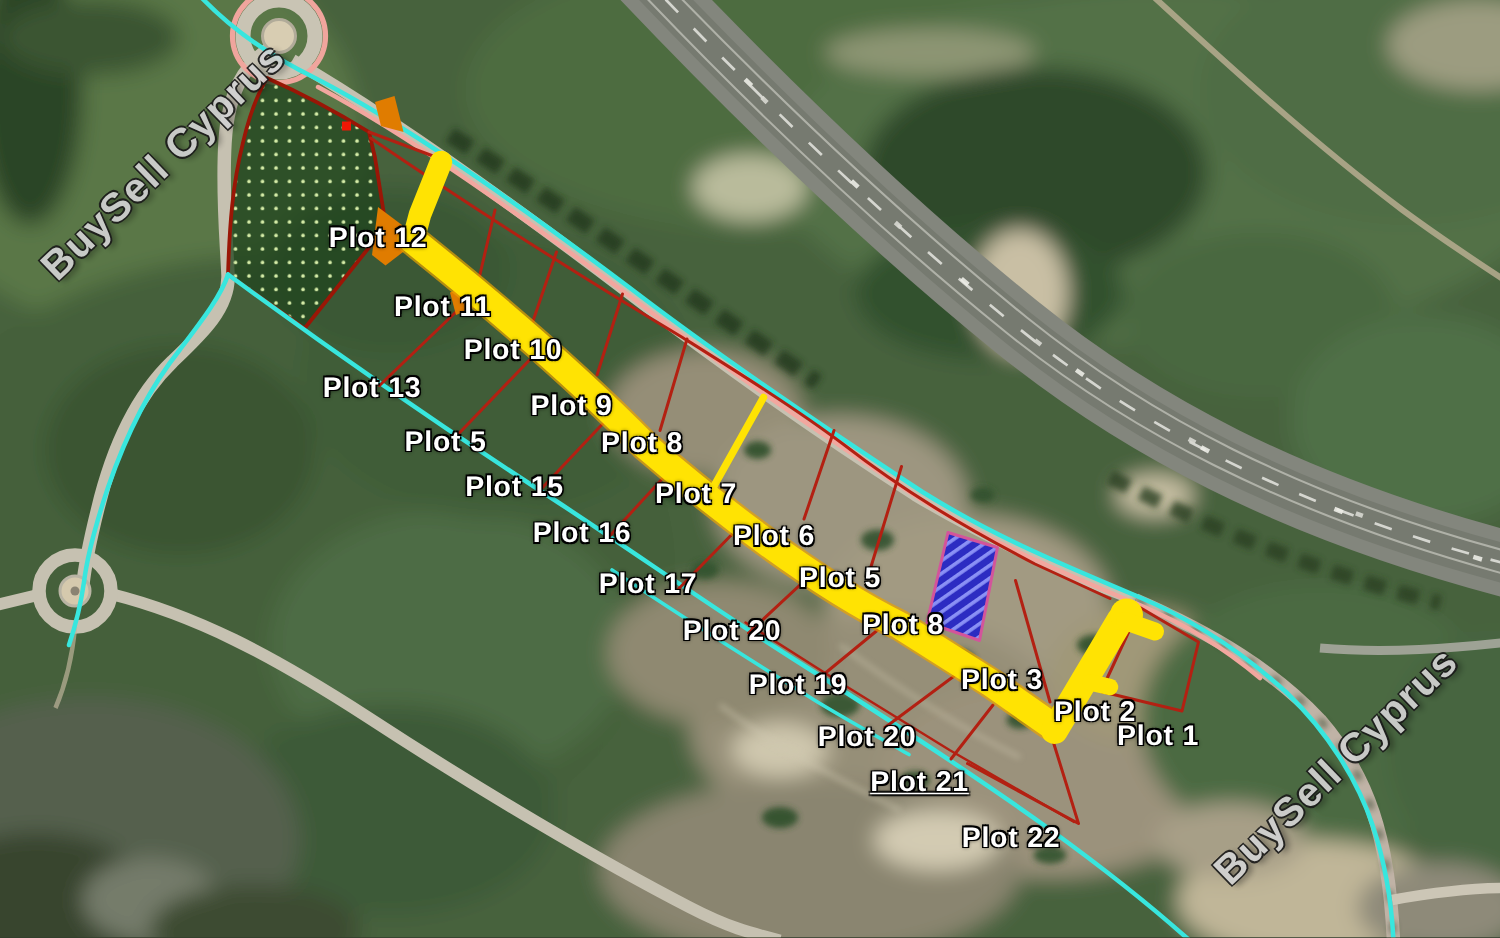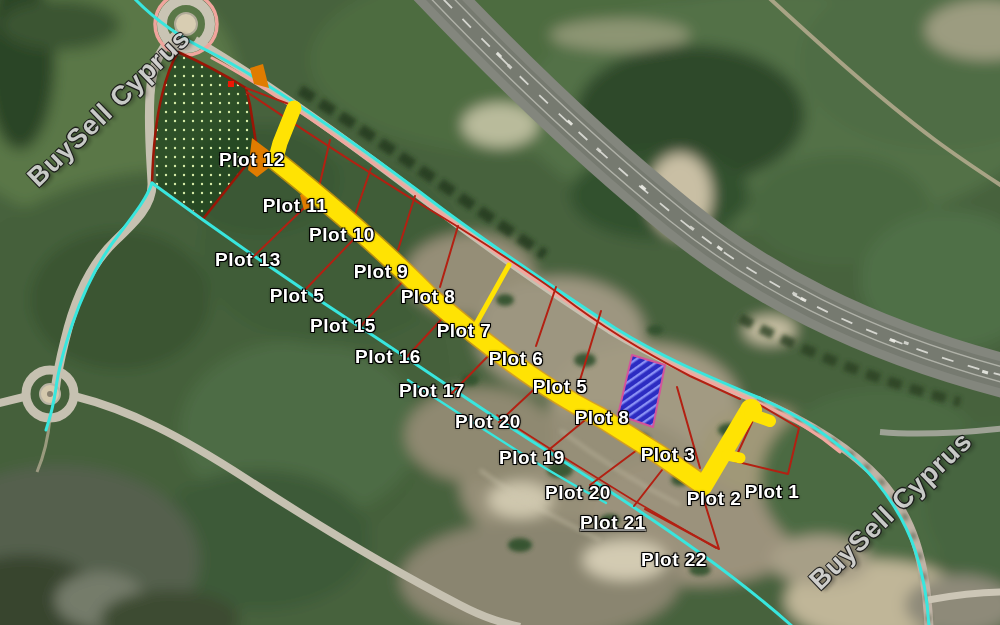--- a/index.html
+++ b/index.html
@@ -226,21 +226,21 @@
       <path d="M 727,455 L 740,458" style="stroke:var(--yellow,#ffe303)" stroke-width="11"></path>
       <path d="M 476,324 L 509,265" style="stroke:var(--yellow,#ffe303)" stroke-width="5"></path>
     </g>
 
     <polygon points="618,415 632,355 665,365 653,427" fill="url(#bluehatch)" style="stroke:var(--blueBorder,#d84f9e)" stroke-width="2" opacity="0.92"></polygon>
   </g>
 </svg>
 
 <div id="labels">
       <div class="plot-label" style="left: 772px; top: 447px;">Plot 1</div>
-      <div class="plot-label" style="left: 714px; top: 454px;">Plot 2</div>
+      <div class="plot-label" style="left: 714px; top: 431px; padding-left: 32px;">Plot 2</div>
       <div class="plot-label" style="left: 668px; top: 410px;">Plot 3</div>
       <div class="plot-label" style="left: 602px; top: 373px;">Plot 8</div>
       <div class="plot-label" style="left: 560px; top: 342px;">Plot 5</div>
       <div class="plot-label" style="left: 516px; top: 314px;">Plot 6</div>
       <div class="plot-label" style="left: 464px; top: 286px;">Plot 7</div>
       <div class="plot-label" style="left: 428px; top: 252px;">Plot 8</div>
       <div class="plot-label" style="left: 381px; top: 227px;">Plot 9</div>
       <div class="plot-label" style="left: 342px; top: 190px;">Plot 10</div>
       <div class="plot-label" style="left: 295px; top: 161px;">Plot 11</div>
       <div class="plot-label" style="left: 252px; top: 115px;">Plot 12</div>

